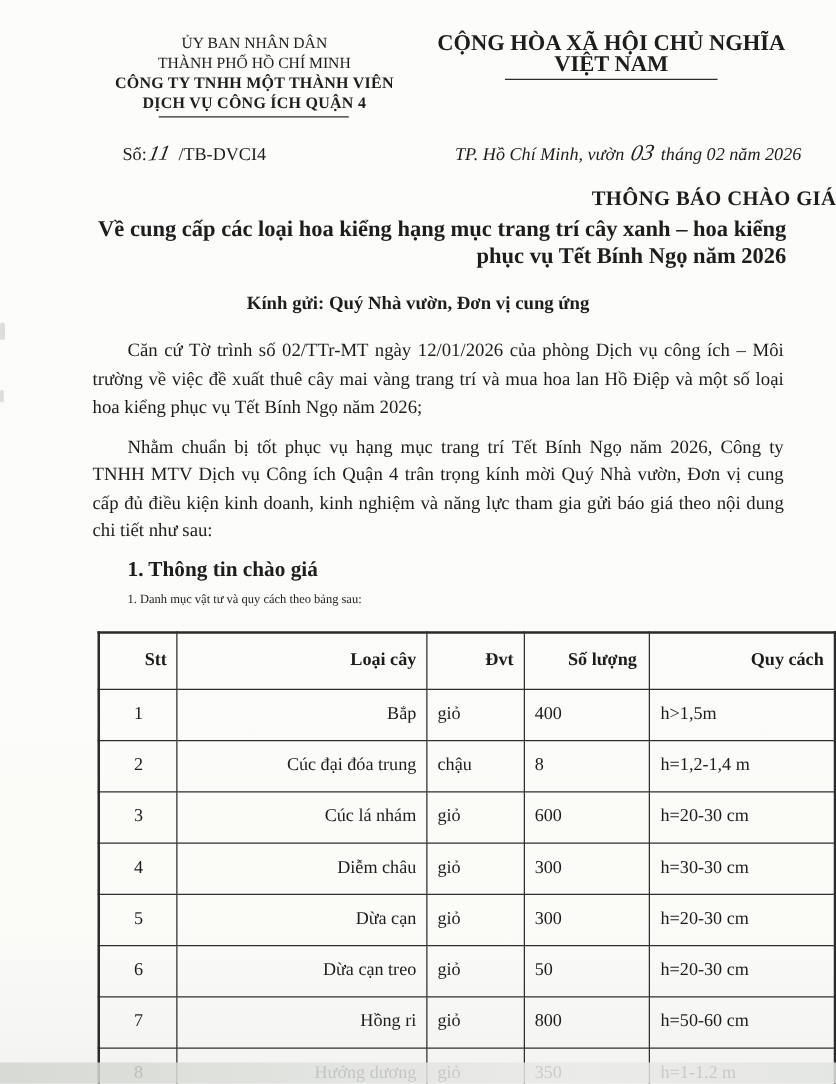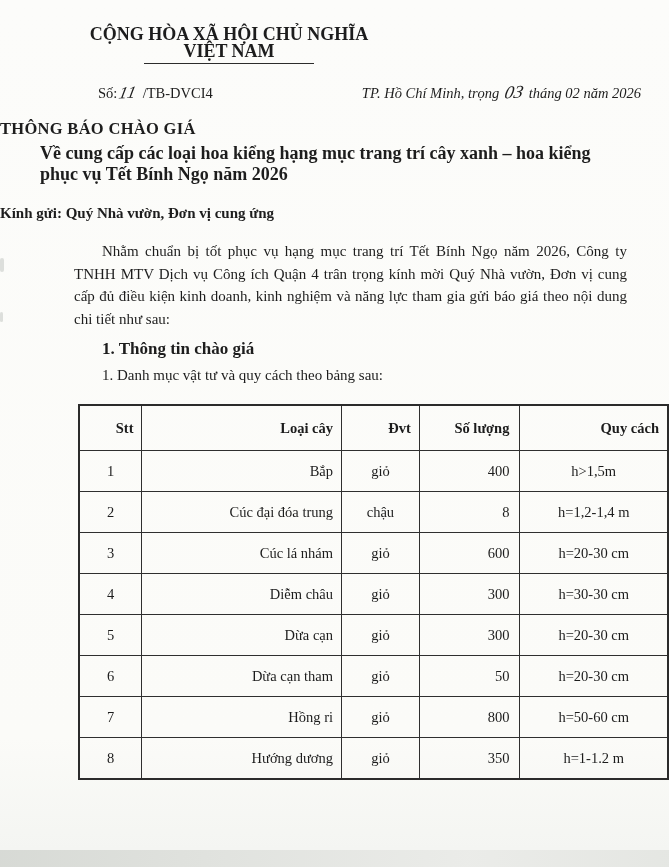--- a/index.html
+++ b/index.html
@@ -35,93 +35,101 @@
   }
   .doc-number { font-size: 14.5px; }
   .place-date { font-style: italic; font-size: 14.5px; }
   .handwrite {
     display: inline-block; font-style: italic;
     transform: skewX(-14deg) rotate(-3deg);
     font-size: 17px; letter-spacing: 1px; padding: 0 2px;
   }
   .handwrite.date { font-size: 18px; letter-spacing: 0; }
   
-  .title-block { text-align: left; margin-top: 16px; }
+  .title-block { text-align: right; margin-top: 16px; }
   .title-main { font-weight: bold; font-size: 16.5px; letter-spacing: .3px; }
   .title-sub { font-weight: bold; font-size: 18px; line-height: 21px; margin-top: 4px; padding: 0 40px; }
-  .recipient { font-weight: bold; font-size: 15px; margin-top: 20px; }
+  .recipient { text-align: center; font-weight: bold; font-size: 15px; margin-top: 20px; }
   
   .text-block { margin: 18px 42px 0 74px; }
   .para {
     font-size: 15px; line-height: 22.5px; text-align: justify;
     text-indent: 28px; margin: 0 0 9px 0;
   }
   .sec-heading { font-weight: bold; font-size: 17px; margin: 4px 0 8px 0; text-indent: 28px; }
-  .sec-item { font-size: 15px; margin: 0 0 0 0; text-indent: 28px; }
+  .sec-item { font-size: 10px; margin: 0 0 0 0; text-indent: 28px; }
   
   table.goods {
     border-collapse: collapse; table-layout: fixed;
     margin: 20px 0 0 78px;
     font-size: 14.5px; color: #1c1c1c;
     border: 2px solid #2b2b2b;
   }
   table.goods th, table.goods td {
     border: 1.5px solid #2f2f2f;
     padding: 0 8px;
     overflow: hidden; white-space: nowrap;
   }
   table.goods th { height: 44px; font-weight: bold; text-align: right; }
   table.goods td { height: 40px; }
   .col0 { width: 49px; text-align: center; }
   .col1 { width: 188px; text-align: right; padding-left: 12px !important; }
-  .col2 { width: 65px; text-align: center; }
-  .col3 { width: 85px; text-align: right; padding-right: 10px !important; }
-  .col4 { width: 138px; text-align: center; }
+  .col2 { width: 65px; }
+  .col3 { width: 85px; text-align: left; padding-right: 10px !important; }
+  .col4 { width: 138px; }
   
   .scan-band {
     position: absolute; left: 0; right: 0; bottom: 0; height: 17px;
     background: linear-gradient(90deg, #d2d5d0 0%, #dee0dc 35%, #e9eae7 70%, #e2e4e0 100%);
     opacity: .85;
   }
   .smudge { position: absolute; background: #b9bcb7; opacity: .45; border-radius: 2px; }
   .smudge1 { left: 0; top: 258px; width: 4px; height: 14px; }
   .smudge2 { left: 0; top: 312px; width: 3px; height: 10px; }
 </style>
 </head>
 <body>
 
 <div class="paper">
 
   <div class="header-row">
+    <div class="hdr-left">
+      <div>ỦY BAN NHÂN DÂN</div>
+      <div>THÀNH PHỐ HỒ CHÍ MINH</div>
+      <div class="b">CÔNG TY TNHH MỘT THÀNH VIÊN</div>
+      <div class="b">DỊCH VỤ CÔNG ÍCH QUẬN 4</div>
+      <div class="rule rule-left"></div>
+    </div>
     <div class="hdr-right">
       <div class="l1">CỘNG HÒA XÃ HỘI CHỦ NGHĨA VIỆT NAM</div>
       <div class="rule rule-right"></div>
     </div>
   </div>
 
   <div class="meta-row">
     <div class="doc-number">
       <span>Số:</span><span class="handwrite">11</span>
       <span>/TB-DVCI4</span>
     </div>
     <div class="place-date">
-      <span>TP. Hồ Chí Minh, trọng</span>
+      <span>TP. Hồ Chí Minh, vườn</span>
       <span class="handwrite date">03</span>
       <span>tháng 02 năm 2026</span>
     </div>
   </div>
 
   <div class="title-block">
     <div class="title-main">THÔNG BÁO CHÀO GIÁ</div>
     <div class="title-sub">Về cung cấp các loại hoa kiểng hạng mục trang trí cây xanh – hoa kiểng phục vụ Tết Bính Ngọ năm 2026</div>
   </div>
 
   <div class="recipient">Kính gửi: Quý Nhà vườn, Đơn vị cung ứng</div>
 
   <div class="text-block">
+    <p class="para">Căn cứ Tờ trình số 02/TTr-MT ngày 12/01/2026 của phòng Dịch vụ công ích – Môi trường về việc đề xuất thuê cây mai vàng trang trí và mua hoa lan Hồ Điệp và một số loại hoa kiểng phục vụ Tết Bính Ngọ năm 2026;</p>
     <p class="para">Nhằm chuẩn bị tốt phục vụ hạng mục trang trí Tết Bính Ngọ năm 2026, Công ty TNHH MTV Dịch vụ Công ích Quận 4 trân trọng kính mời Quý Nhà vườn, Đơn vị cung cấp đủ điều kiện kinh doanh, kinh nghiệm và năng lực tham gia gửi báo giá theo nội dung chi tiết như sau:</p>
     <p class="sec-heading">1. Thông tin chào giá</p>
     <p class="sec-item">1. Danh mục vật tư và quy cách theo bảng sau:</p>
   </div>
 
   <table class="goods">
     <thead>
       <tr>
           <th class="col0">Stt</th>
           <th class="col1">Loại cây</th>
@@ -161,21 +169,21 @@
         </tr>
         <tr>
           <td class="col0">5</td>
           <td class="col1">Dừa cạn</td>
           <td class="col2">giỏ</td>
           <td class="col3">300</td>
           <td class="col4">h=20-30 cm</td>
         </tr>
         <tr>
           <td class="col0">6</td>
-          <td class="col1">Dừa cạn tham</td>
+          <td class="col1">Dừa cạn treo</td>
           <td class="col2">giỏ</td>
           <td class="col3">50</td>
           <td class="col4">h=20-30 cm</td>
         </tr>
         <tr>
           <td class="col0">7</td>
           <td class="col1">Hồng ri</td>
           <td class="col2">giỏ</td>
           <td class="col3">800</td>
           <td class="col4">h=50-60 cm</td>

